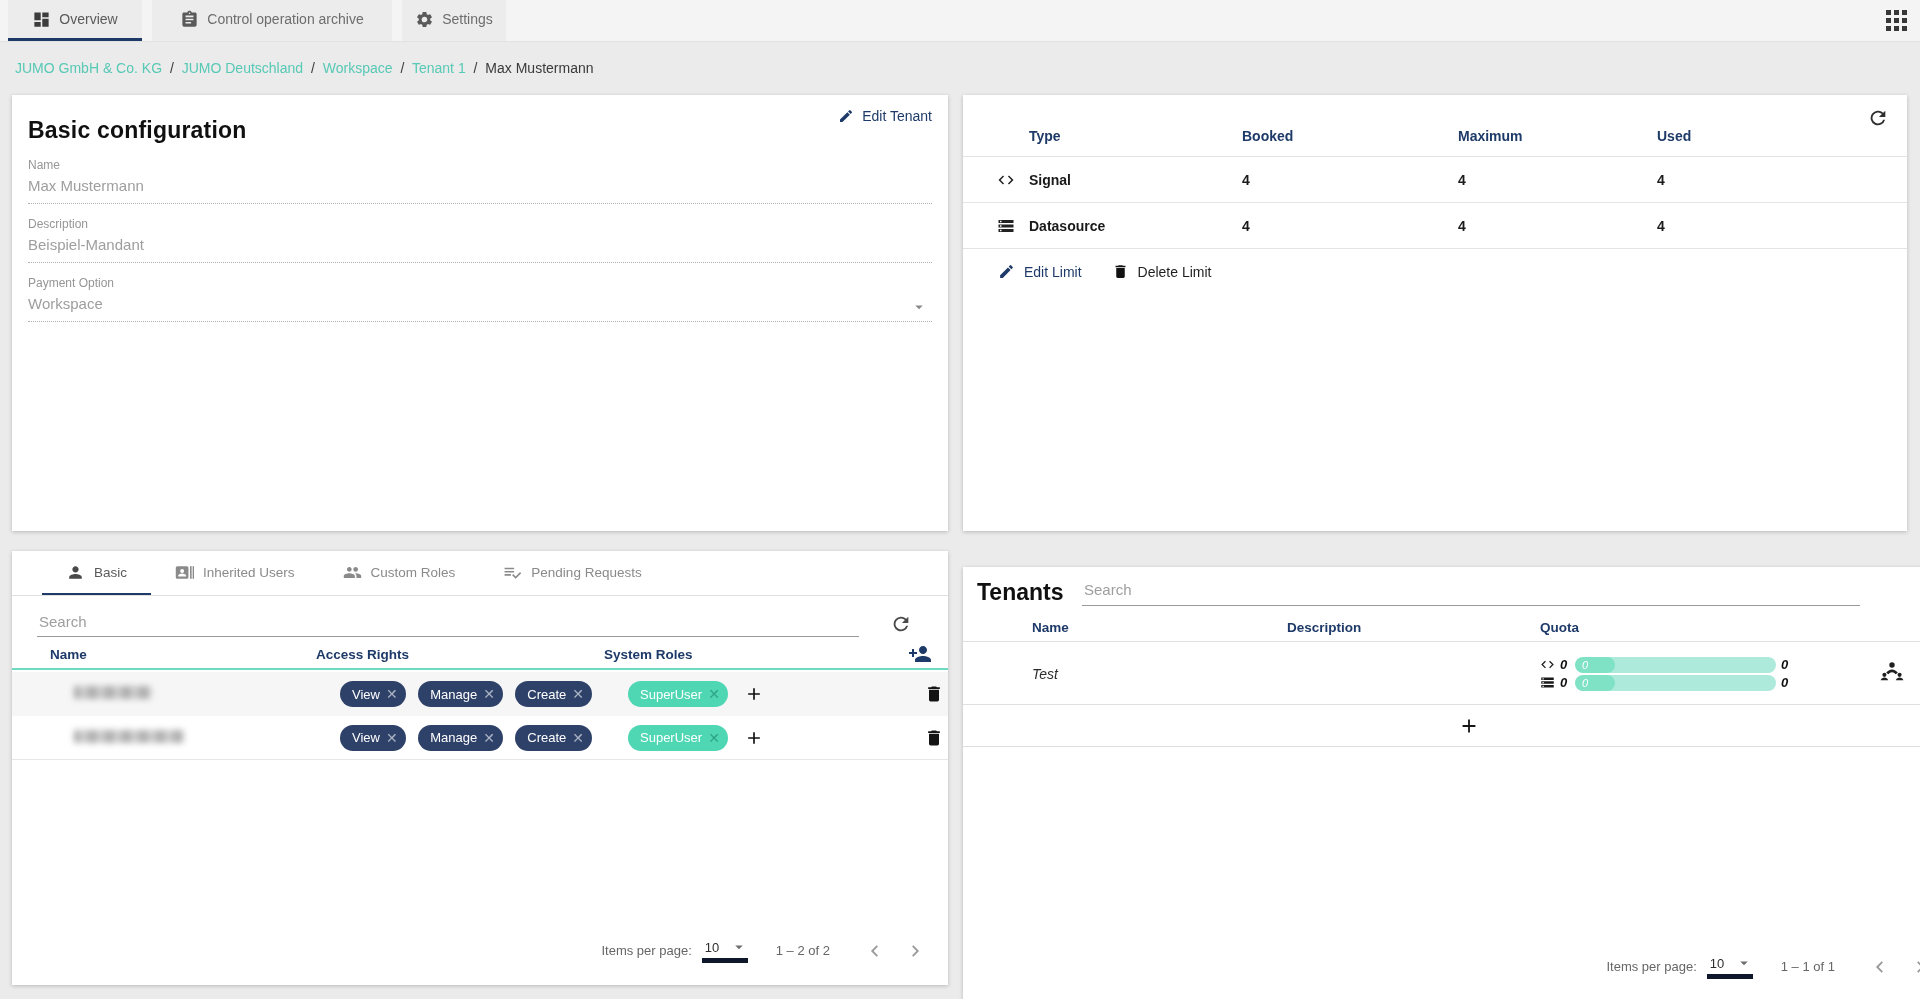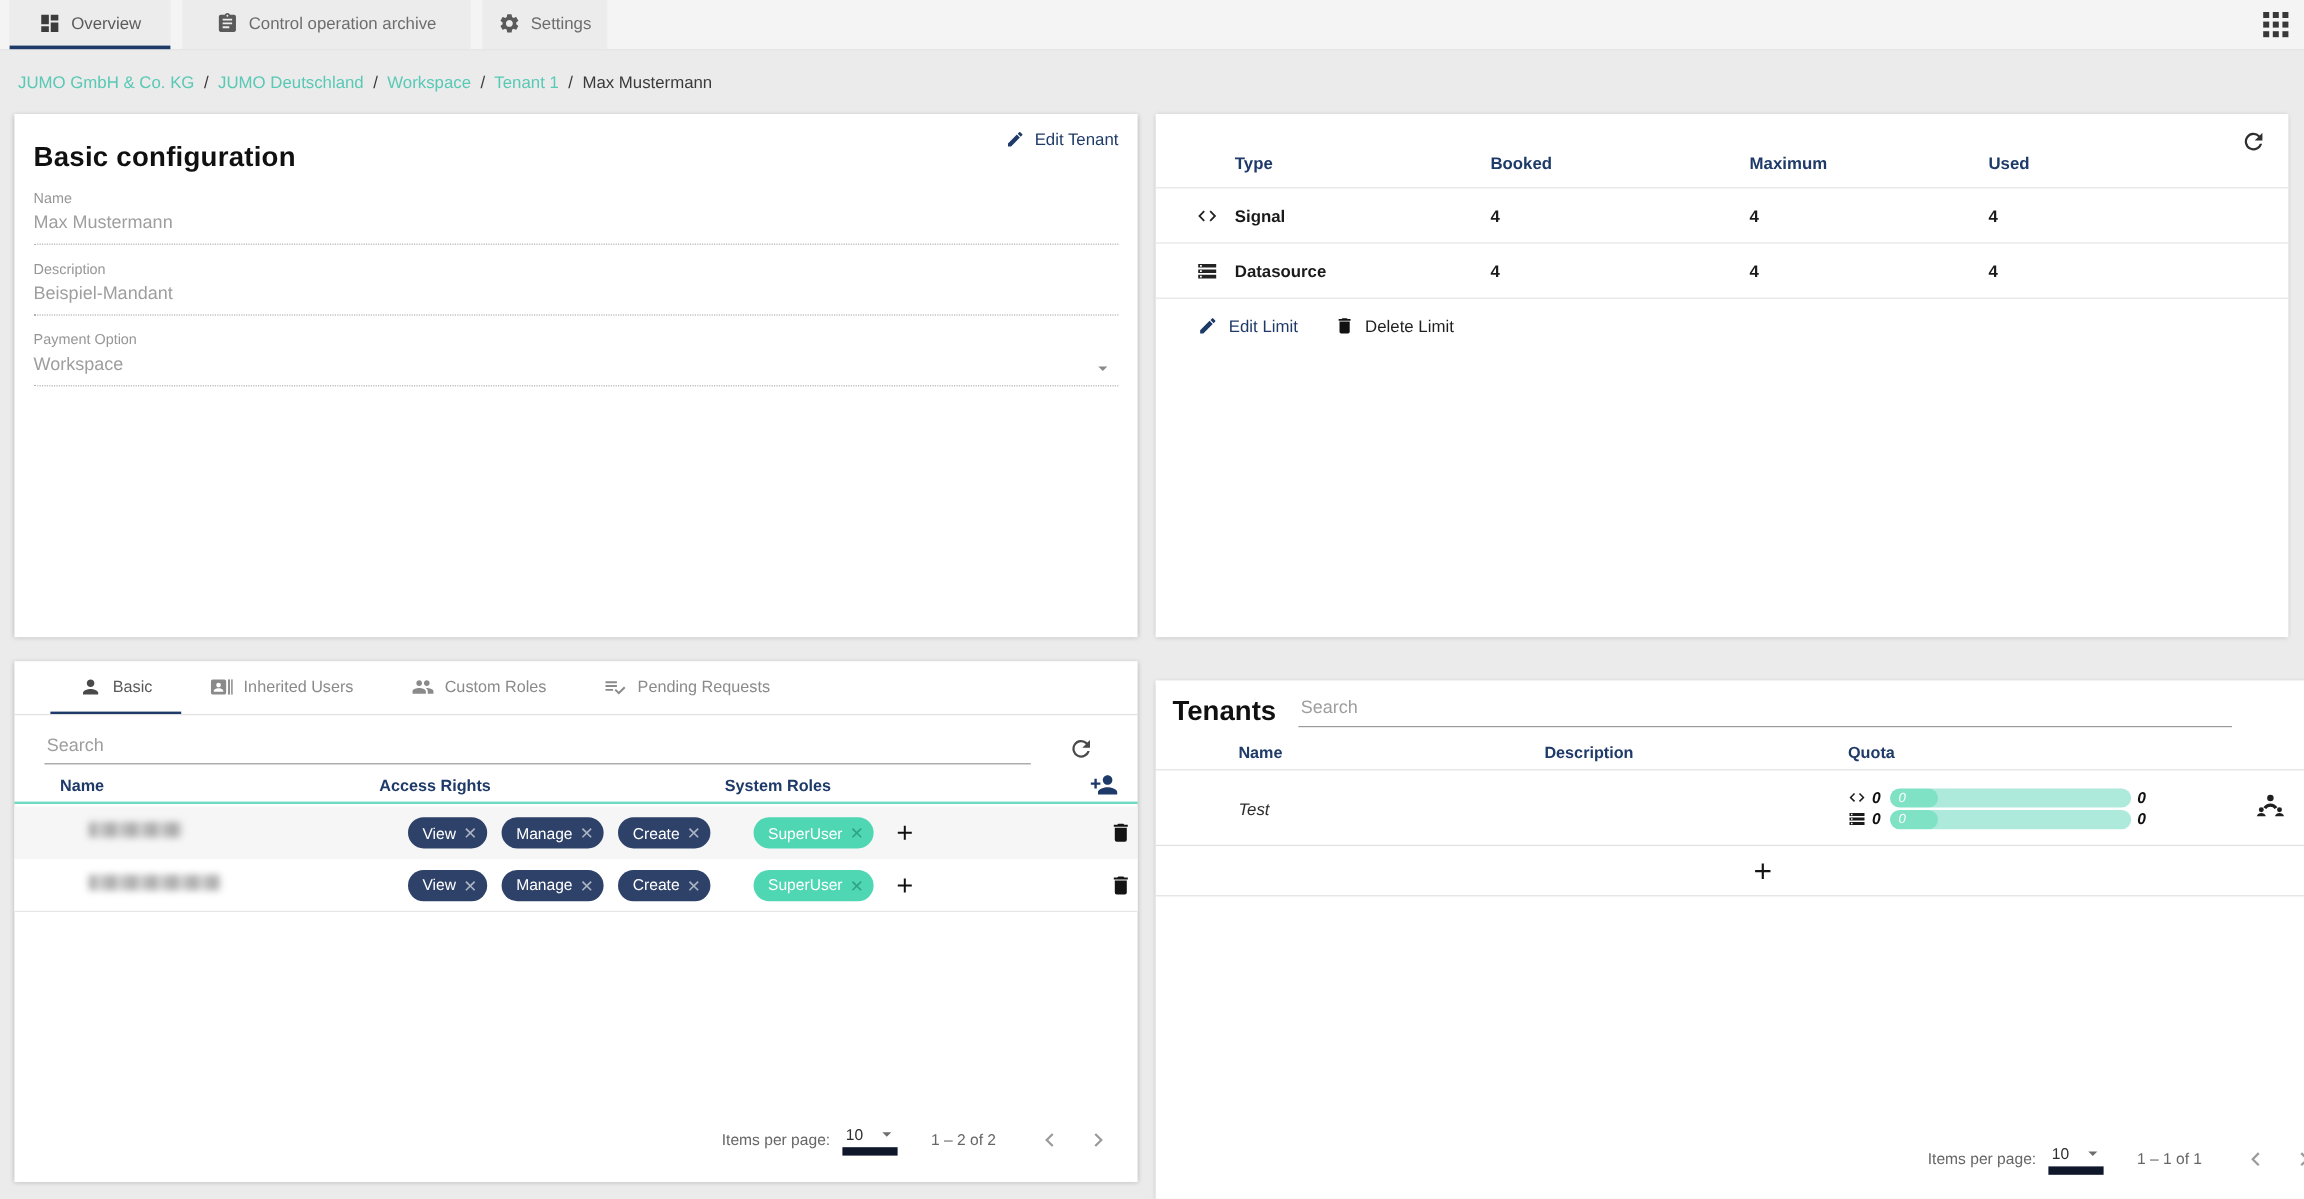--- a/index.html
+++ b/index.html
@@ -87,21 +87,21 @@
   .chip.teal{background:var(--teal);}
   .chip .x{font-size:14px;color:#aab3c4;cursor:pointer;line-height:1;}
   .chip.teal .x{color:#2ea387;}
   .add-inline{display:inline-flex;width:20px;height:20px;color:#111;cursor:pointer;vertical-align:middle;margin-left:4px;}
   .trash-btn{width:20px;height:20px;color:#141414;cursor:pointer;justify-self:end;background:none;border:none;padding:0;}
 
   
   .paginator{position:absolute;display:flex;align-items:center;font-size:13px;color:#666;}
   .pg-users{bottom:22px;right:22px;}
   .pg-tenants{bottom:22px;right:44px;}
-  .pagesize{display:inline-flex;align-items:center;justify-content:space-between;min-width:46px;border-bottom:7px solid #0f172a;padding:0 0 2px 3px;margin-left:10px;color:#2e2e2e;cursor:pointer;}
+  .pagesize{display:inline-flex;align-items:center;justify-content:space-between;min-width:46px;border-bottom:5px solid #0f172a;padding:0 0 2px 3px;margin-left:10px;color:#2e2e2e;cursor:pointer;}
   .pagesize .caret{width:18px;height:18px;color:#6e6e6e;}
   .pg-range{margin-left:28px;}
   .pg-nav{display:flex;margin-left:34px;gap:18px;}
   .pg-chev{width:22px;height:22px;color:#9a9a9a;cursor:pointer;background:none;border:none;padding:0;}
 
   
   .card-tenants h2{position:absolute;left:14px;top:12px;font-size:23px;font-weight:700;color:#101010;}
   .tsearch{position:absolute;left:119px;top:8px;width:778px;}
   .tsearch input{width:100%;border:none;border-bottom:1px solid #9a9a9a;font-size:15px;padding:6px 2px 7px;font-family:inherit;color:#333;background:transparent;outline:none;}
   .tsearch input::placeholder{color:#9e9e9e;}

